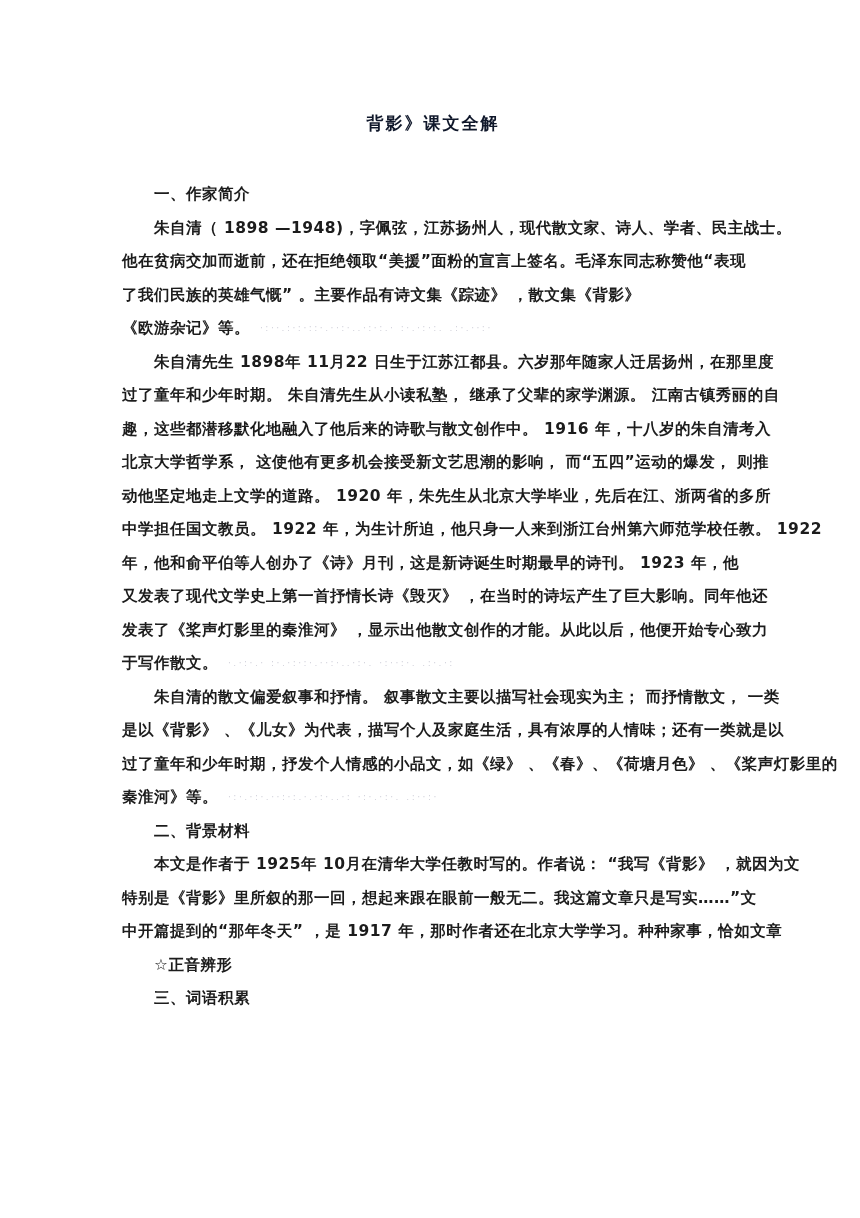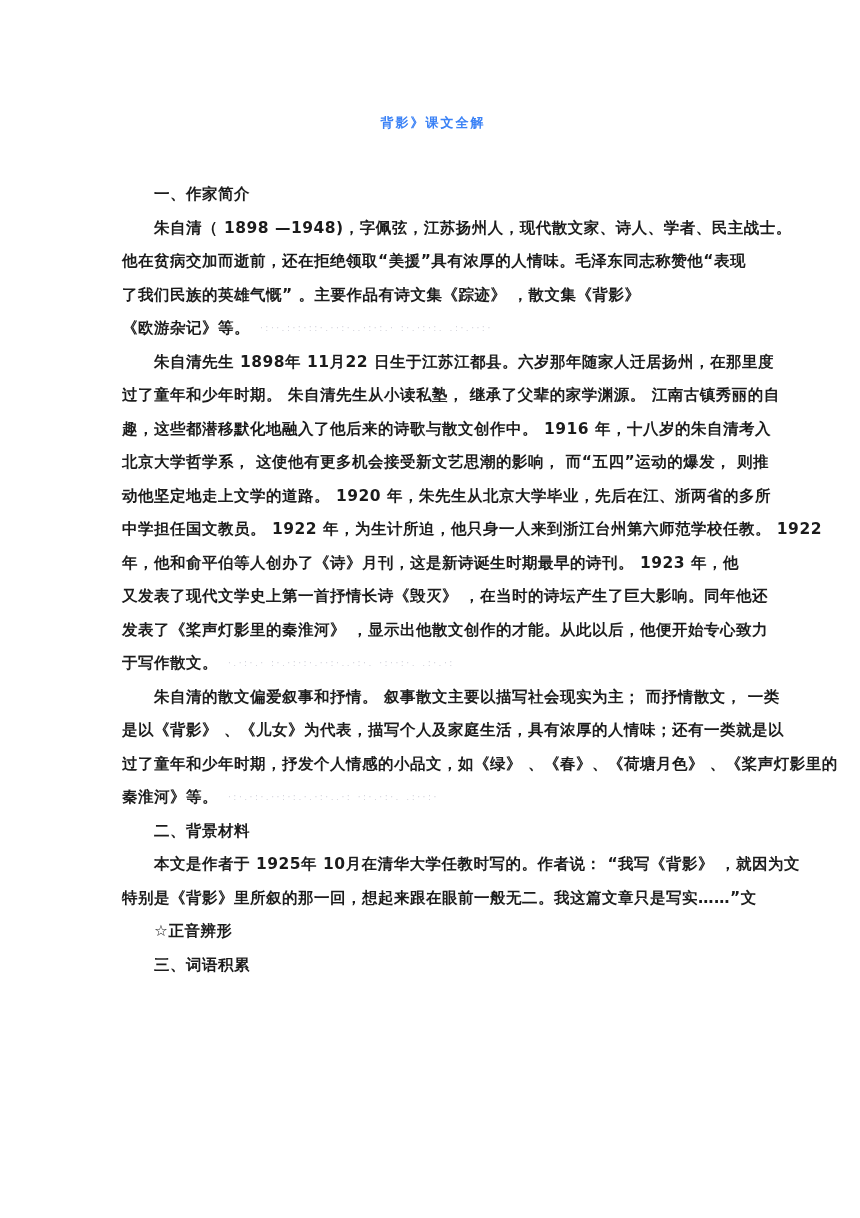--- a/index.html
+++ b/index.html
@@ -15,23 +15,23 @@
     background: #ffffff;
     overflow: hidden;
   }
   .content {
     position: absolute;
     left: 122px;
     top: 108px;
     width: 622px;
   }
   .doc-title {
-    font-size: 13px;
+    font-size: 17px;
     font-weight: 700;
-    color: #3b82f6;
+    color: #0f172a;
     text-align: center;
     line-height: 30px;
     letter-spacing: 2px;
     margin-bottom: 40px;
   }
   .line {
     white-space: nowrap;
     font-size: 15.5px;
     font-weight: 700;
     color: #1c1c1c;
@@ -55,37 +55,38 @@
 </style>
 </head>
 <body>
 
 <div class="page">
   <div class="content">
     <div class="doc-title">背影》课文全解</div>
     <div id="lines">
         <div class="line indent"><span>一、作家简介</span></div>
         <div class="line indent"><span>朱自清（ 1898 —1948)，字佩弦，江苏扬州人，现代散文家、诗人、学者、民主战士。</span></div>
-        <div class="line"><span>他在贫病交加而逝前，还在拒绝领取“美援”具有浓厚的人情味。毛泽东同志称赞他“表现</span></div>
+        <div class="line"><span>他在贫病交加而逝前，还在拒绝领取“美援”面粉的宣言上签名。毛泽东同志称赞他“表现</span></div>
         <div class="line"><span>了我们民族的英雄气慨” 。主要作品有诗文集《踪迹》 ，散文集《背影》</span></div>
         <div class="line"><span>《欧游杂记》等。</span><span class="wm">·:··.:·:·::·.··:·..·:·:.· :·.·:·:. .:·.··:·</span></div>
         <div class="line indent"><span>朱自清先生 1898年 11月22 日生于江苏江都县。六岁那年随家人迁居扬州，在那里度</span></div>
         <div class="line"><span>过了童年和少年时期。 朱自清先生从小读私塾， 继承了父辈的家学渊源。 江南古镇秀丽的自</span></div>
         <div class="line"><span>趣，这些都潜移默化地融入了他后来的诗歌与散文创作中。 1916 年，十八岁的朱自清考入</span></div>
         <div class="line"><span>北京大学哲学系， 这使他有更多机会接受新文艺思潮的影响， 而“五四”运动的爆发， 则推</span></div>
         <div class="line"><span>动他坚定地走上文学的道路。 1920 年，朱先生从北京大学毕业，先后在江、浙两省的多所</span></div>
         <div class="line"><span>中学担任国文教员。 1922 年，为生计所迫，他只身一人来到浙江台州第六师范学校任教。 1922</span></div>
         <div class="line"><span>年，他和俞平伯等人创办了《诗》月刊，这是新诗诞生时期最早的诗刊。 1923 年，他</span></div>
         <div class="line"><span>又发表了现代文学史上第一首抒情长诗《毁灭》 ，在当时的诗坛产生了巨大影响。同年他还</span></div>
         <div class="line"><span>发表了《桨声灯影里的秦淮河》 ，显示出他散文创作的才能。从此以后，他便开始专心致力</span></div>
         <div class="line"><span>于写作散文。</span><span class="wm">·.·:·.· :·.·:·:·.··:·..·:·. ·:··:·. .:·.·:</span></div>
         <div class="line indent"><span>朱自清的散文偏爱叙事和抒情。 叙事散文主要以描写社会现实为主； 而抒情散文， 一类</span></div>
         <div class="line"><span>是以《背影》 、《儿女》为代表，描写个人及家庭生活，具有浓厚的人情味；还有一类就是以</span></div>
         <div class="line"><span>过了童年和少年时期，抒发个人情感的小品文，如《绿》 、《春》、《荷塘月色》 、《桨声灯影里的</span></div>
         <div class="line"><span>秦淮河》等。</span><span class="wm">·:·.·:·.··:·:.·.·:·..·: ·:·.·:·. .:··:·</span></div>
         <div class="line indent"><span>二、背景材料</span></div>
         <div class="line indent"><span>本文是作者于 1925年 10月在清华大学任教时写的。作者说： “我写《背影》 ，就因为文</span></div>
         <div class="line"><span>特别是《背影》里所叙的那一回，想起来跟在眼前一般无二。我这篇文章只是写实……”文</span></div>
+        <div class="line"><span>中开篇提到的“那年冬天” ，是 1917 年，那时作者还在北京大学学习。种种家事，恰如文章</span></div>
         <div class="line indent"><span>☆正音辨形</span></div>
         <div class="line indent"><span>三、词语积累</span></div>
       </div>
   </div>
 </div>
 
 </body></html>

